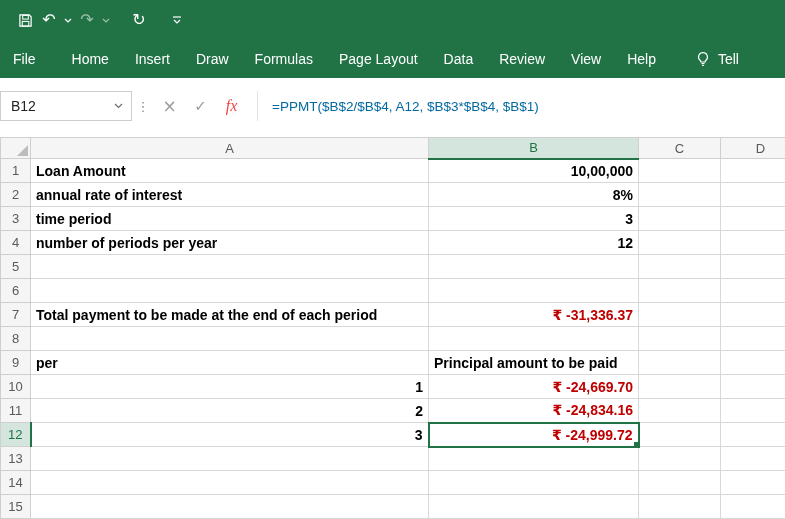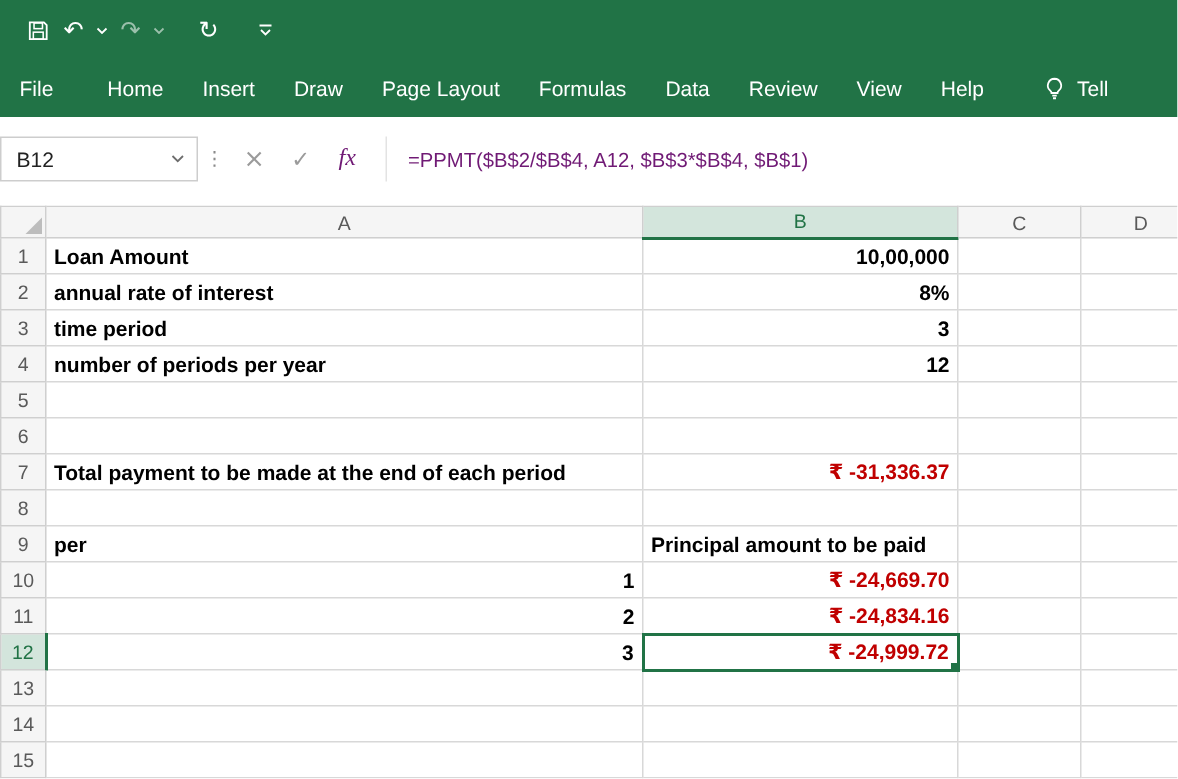--- a/index.html
+++ b/index.html
@@ -36,23 +36,23 @@
   .formula-row{height:59px;background:#fff;display:flex;align-items:flex-start;padding-top:13px;}
   .name-box{width:132px;height:30px;border:1px solid #cdcdcd;background:#fff;display:flex;
     align-items:center;padding:0 8px 0 10px;font-size:14px;color:#222;cursor:pointer;gap:48px;}
   .name-box .nb-label{flex:1;}
   .fb-handle{width:22px;height:30px;display:flex;align-items:center;justify-content:center;
     color:#8a8a8a;font-size:13px;cursor:col-resize;font-family:"DejaVu Sans",sans-serif;}
   .fb-btn{width:31px;height:30px;border:none;background:none;display:flex;align-items:center;
     justify-content:center;cursor:pointer;font-family:"DejaVu Sans",sans-serif;}
   .fb-cancel{color:#9b9b9b;font-size:17px;}
   .fb-enter{color:#9b9b9b;font-size:15px;}
-  .fb-fx{color:#701a75;font-size:16px;font-style:italic;font-family:"Liberation Serif",serif;}
+  .fb-fx{color:#ef4444;font-size:16px;font-style:italic;font-family:"Liberation Serif",serif;}
   .formula-input{flex:1;height:30px;display:flex;align-items:center;padding-left:14px;
-    margin-left:10px;border-left:1px solid #e3e3e3;font-size:13.5px;color:#701a75;
+    margin-left:10px;border-left:1px solid #e3e3e3;font-size:13.5px;color:#0369a1;
     white-space:nowrap;overflow:hidden;cursor:text;}
 
   
   .sheet-wrap{width:785px;overflow:hidden;}
   table.sheet{border-collapse:collapse;table-layout:fixed;width:800px;}
   .sheet th,.sheet td{border:1px solid var(--gridline);}
   .sheet thead th{height:21px;background:#f5f5f5;border-color:#cfcfcf;font-weight:normal;
     font-size:13px;color:#5a5a5a;cursor:pointer;}
   .sheet tbody th{height:23px;background:#f5f5f5;border-color:#cfcfcf;font-weight:normal;
     font-size:13px;color:#5a5a5a;text-align:center;cursor:pointer;}
@@ -102,22 +102,22 @@
       </svg>
     </button>
   </div>
 
   <div class="tabsrow">
     <div class="tabs-left">
         <div class="tab">File</div>
         <div class="tab">Home</div>
         <div class="tab">Insert</div>
         <div class="tab">Draw</div>
+        <div class="tab">Formulas</div>
         <div class="tab">Page Layout</div>
-        <div class="tab">Formulas</div>
         <div class="tab">Data</div>
         <div class="tab">Review</div>
         <div class="tab">View</div>
         <div class="tab">Help</div>
       </div>
     <div class="tellme">
       <svg width="16" height="16" viewBox="0 0 16 16">
         <path d="M8 1.5a4.5 4.5 0 0 0-3 7.8c.6.55 1 1.2 1 1.7h4c0-.5.4-1.15 1-1.7a4.5 4.5 0 0 0-3-7.8z" fill="none" stroke="#fff" stroke-width="1.2"></path>
         <path d="M6.5 12.7h3M7 14.5h2" stroke="#fff" stroke-width="1.2"></path>
       </svg>

